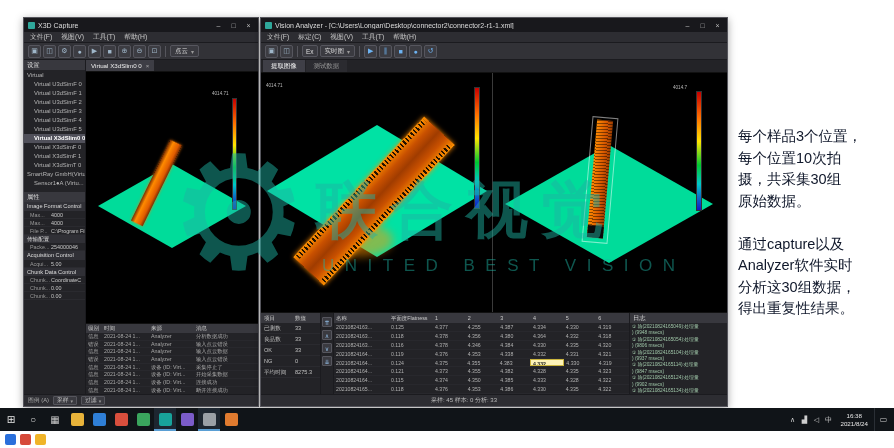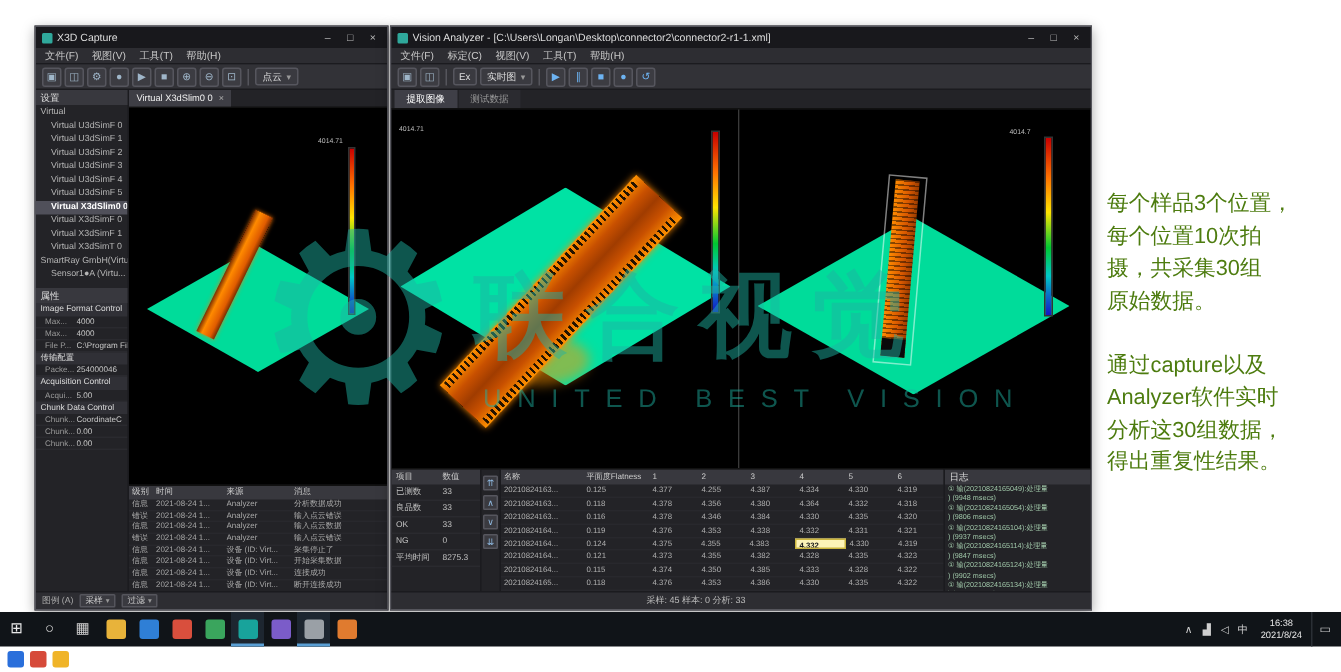--- a/index.html
+++ b/index.html
@@ -105,21 +105,21 @@
 .tcell.hl{background:#fdf3b8;color:#1a1a1a;border:1px solid #cbb53e;font-weight:bold}
 .ana-log{width:97px;flex:none;display:flex;flex-direction:column;overflow:hidden}
 .ana-log-body{flex:1;padding:1px 2px;font-size:4.8px;line-height:6.4px;color:#9fc6a8;white-space:pre-line;overflow:hidden}
 .ana-status{height:12px;background:#2d2d32;border-top:1px solid #1b1b1f;display:flex;align-items:center;padding-left:170px;font-size:6px;color:#bbb;flex:none}
 
 
 #watermark{position:absolute;left:0;top:0;width:894px;height:448px;pointer-events:none;z-index:60;opacity:.48;color:#1fb3a4}
 #wm-gear{position:absolute;left:168px;top:134px;font-size:158px;line-height:1;font-family:"DejaVu Sans",sans-serif}
 #wm-cn{position:absolute;left:316px;top:168px;font-size:62px;font-weight:bold;letter-spacing:13px;white-space:nowrap}
 #wm-en{position:absolute;left:322px;top:256px;font-size:17px;letter-spacing:10.5px;white-space:nowrap;font-weight:500}
-#annotation{position:absolute;left:738px;top:126px;width:154px;font-size:14.5px;line-height:21.5px;color:#4d7c0f;white-space:pre-line}
+#annotation{position:absolute;left:738px;top:126px;width:154px;font-size:14.5px;line-height:21.5px;color:#0f172a;white-space:pre-line}
 
 
 #taskbar{position:absolute;left:0;top:408px;width:894px;height:23px;background:#101418;display:flex;align-items:center;z-index:40}
 #tb-left{display:flex;align-items:center;height:100%}
 .tb-item{width:22px;height:100%;display:flex;align-items:center;justify-content:center;font-size:10px;color:#ddd;position:relative}
 .tb-item.active{background:#1d2630;box-shadow:inset 0 -2px 0 #5a9fd4}
 .tb-app{width:13px;height:13px;border-radius:2px}
 #tb-right{margin-left:auto;display:flex;align-items:center;height:100%;gap:2px;padding-right:2px}
 .tray-item{min-width:12px;height:100%;display:flex;align-items:center;justify-content:center;font-size:7px;color:#cfcfcf;padding:0 2px}
 .tb-clock{display:flex;flex-direction:column;align-items:center;justify-content:center;font-size:6.2px;color:#e8e8e8;line-height:7.5px;padding:0 4px}

